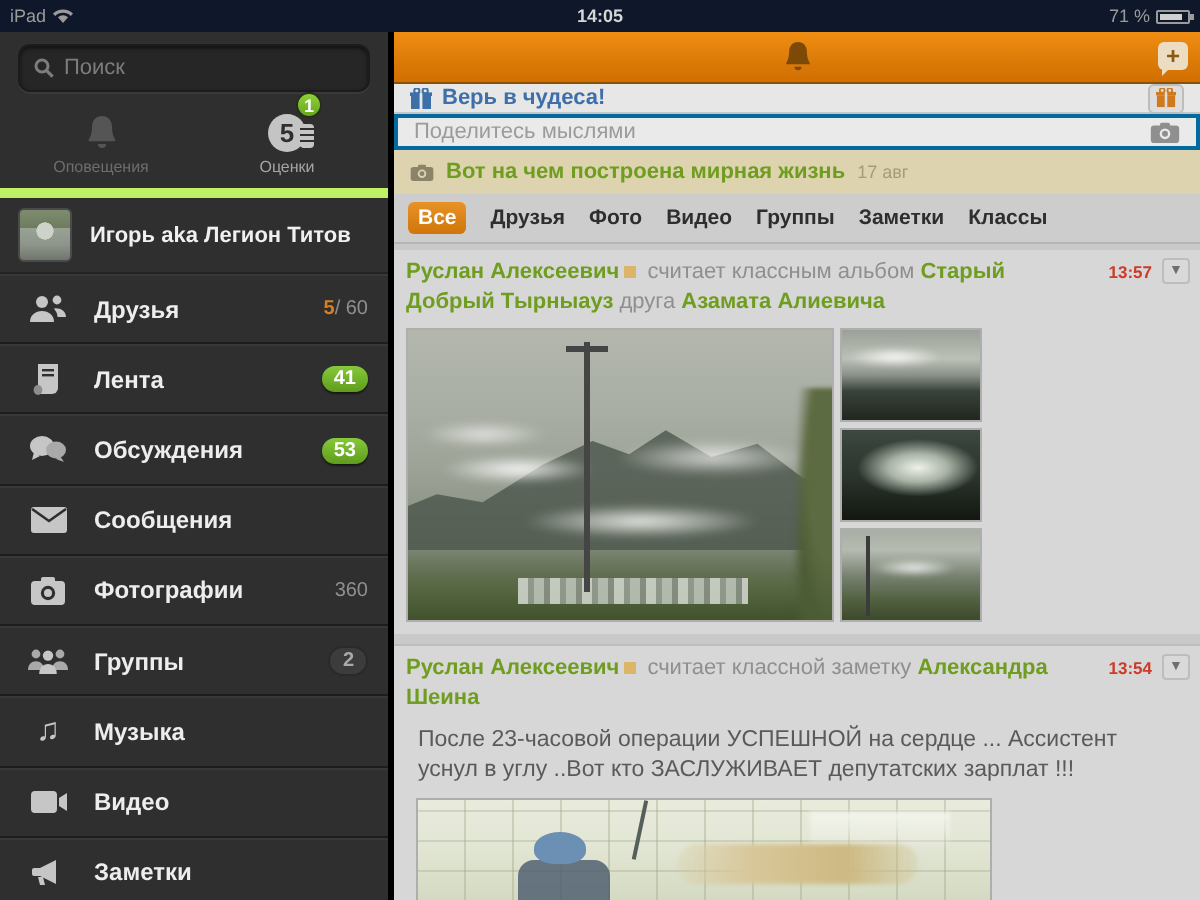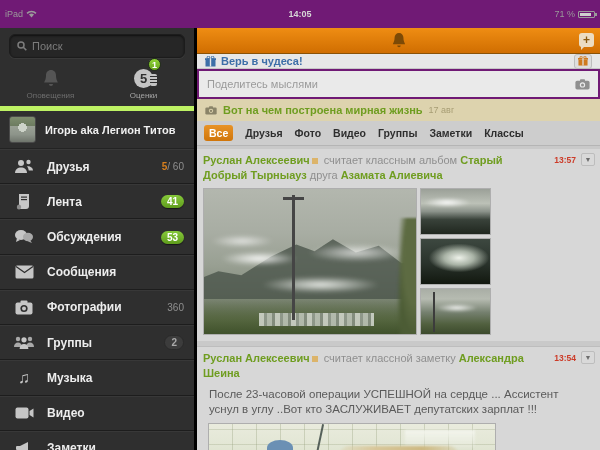--- a/index.html
+++ b/index.html
@@ -1,20 +1,20 @@
 <!DOCTYPE html>
 <html><head>
 <meta charset="utf-8">
 <style>
   * { margin:0; padding:0; box-sizing:border-box; }
   html,body { width:600px; height:450px; overflow:hidden; background:#000;
     font-family:"Liberation Sans","DejaVu Sans",sans-serif; }
 
   
-  .statusbar { position:relative; height:28px; background:#701a75; color:#9b9b9b;
+  .statusbar { position:relative; height:16px; background:#0f172a; color:#9b9b9b;
     font-size:9px; display:flex; align-items:center; padding:0 5px; }
   .sb-left { display:flex; align-items:center; gap:3px; }
   .sb-time { position:absolute; left:50%; transform:translateX(-50%); color:#d6d6d6; font-weight:bold; }
   .sb-right { margin-left:auto; display:flex; align-items:center; gap:3px; }
   .battery { width:17px; height:7px; border:1px solid #9b9b9b; border-radius:1px; position:relative; }
   .battery::before { content:""; position:absolute; left:1px; top:1px; bottom:1px; width:70%; background:#cfcfcf; }
   .battery::after { content:""; position:absolute; right:-3px; top:1px; width:2px; height:3px; background:#9b9b9b; }
 
   .app { display:flex; height:438px; }
 
@@ -67,21 +67,21 @@
     border-radius:3px; display:flex; align-items:center; justify-content:center;
     color:#8a5a10; font-size:12px; font-weight:bold; line-height:10px; }
   .addbtn::after { content:""; position:absolute; left:2px; bottom:-3px; border:3px solid transparent; border-top-color:#ecddc2; border-left-color:#ecddc2; }
 
   .promo { height:15px; background:#e7e7e7; border-bottom:1px solid #c6c6c6;
     display:flex; align-items:center; padding:0 8px; gap:5px; }
   .promo .ptext { color:#3d6fa8; font-size:11px; font-weight:bold; }
   .giftbtn { margin-left:auto; width:18px; height:15px; background:#dedede; border:1px solid #bdbdbd;
     border-radius:3px; display:flex; align-items:center; justify-content:center; }
 
-  .composer { height:30px; background:#eaeaea; border:2px solid #701a75;
+  .composer { height:18px; background:#eaeaea; border:2px solid #0369a1;
     display:flex; align-items:center; padding:0 8px; gap:17px; }
   .composer .ph { color:#9b9b9b; font-size:11px; flex:1; }
 
   .statusrow { height:22px; background:#ddd3ae; display:flex; align-items:center; padding:0 8px; gap:6px; }
   .statusrow .stext { color:#6f9d20; font-size:11px; font-weight:bold; }
   .statusrow .sdate { color:#a79d74; font-size:9px; }
 
   .tabs { height:25px; background:#cdcdcd; border-bottom:1px solid #b5b5b5;
     display:flex; align-items:center; padding:0 7px; gap:12px; }
   .tab { font-size:10.5px; color:#2e2e2e; font-weight:bold; }

